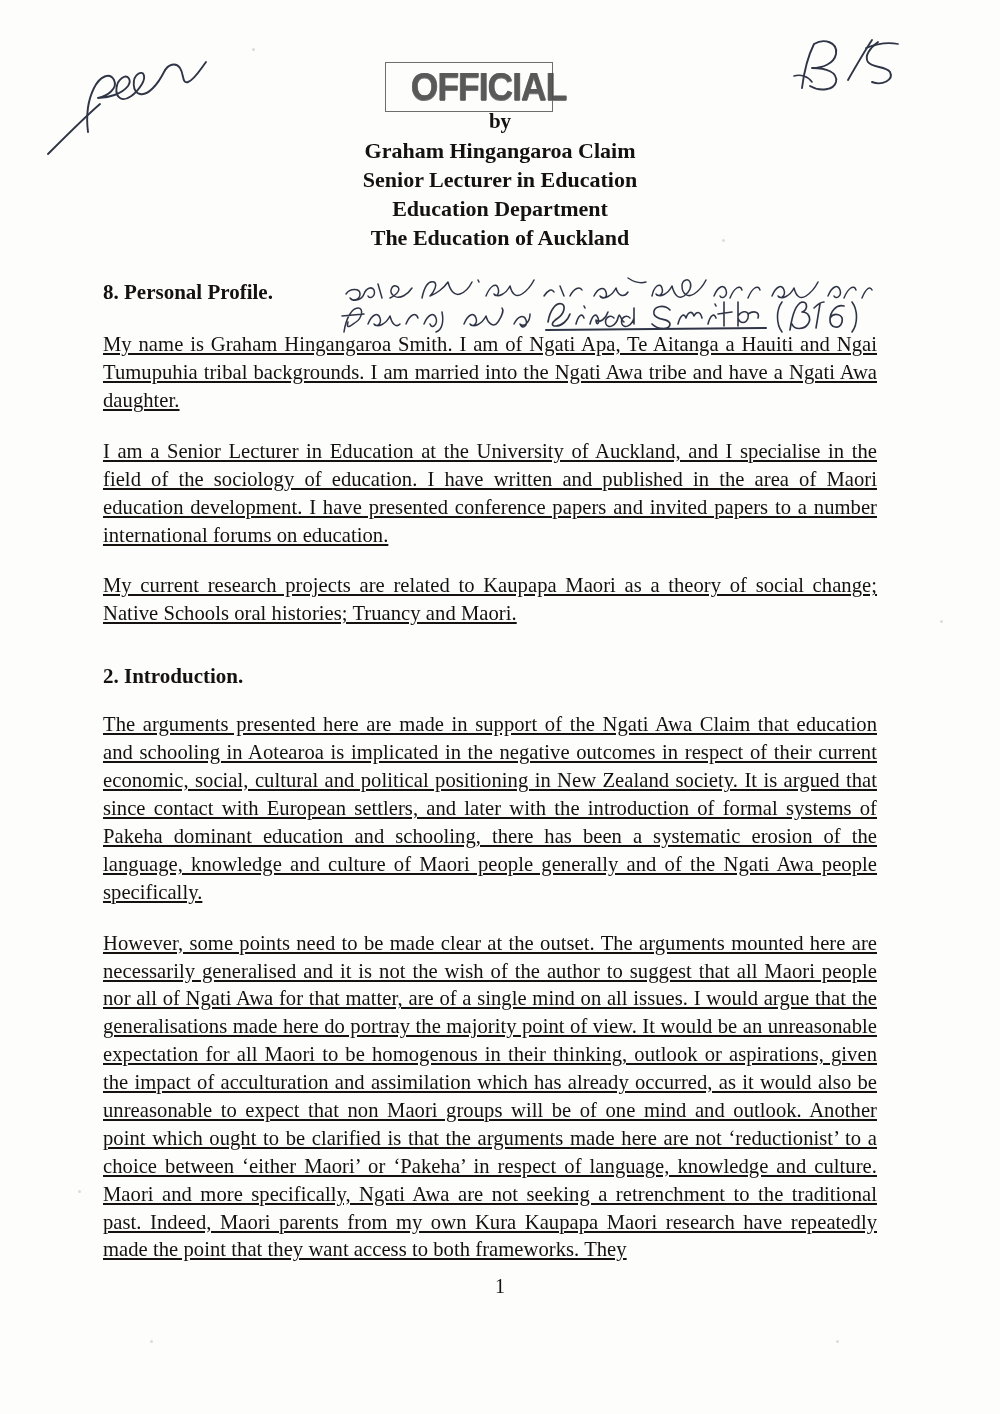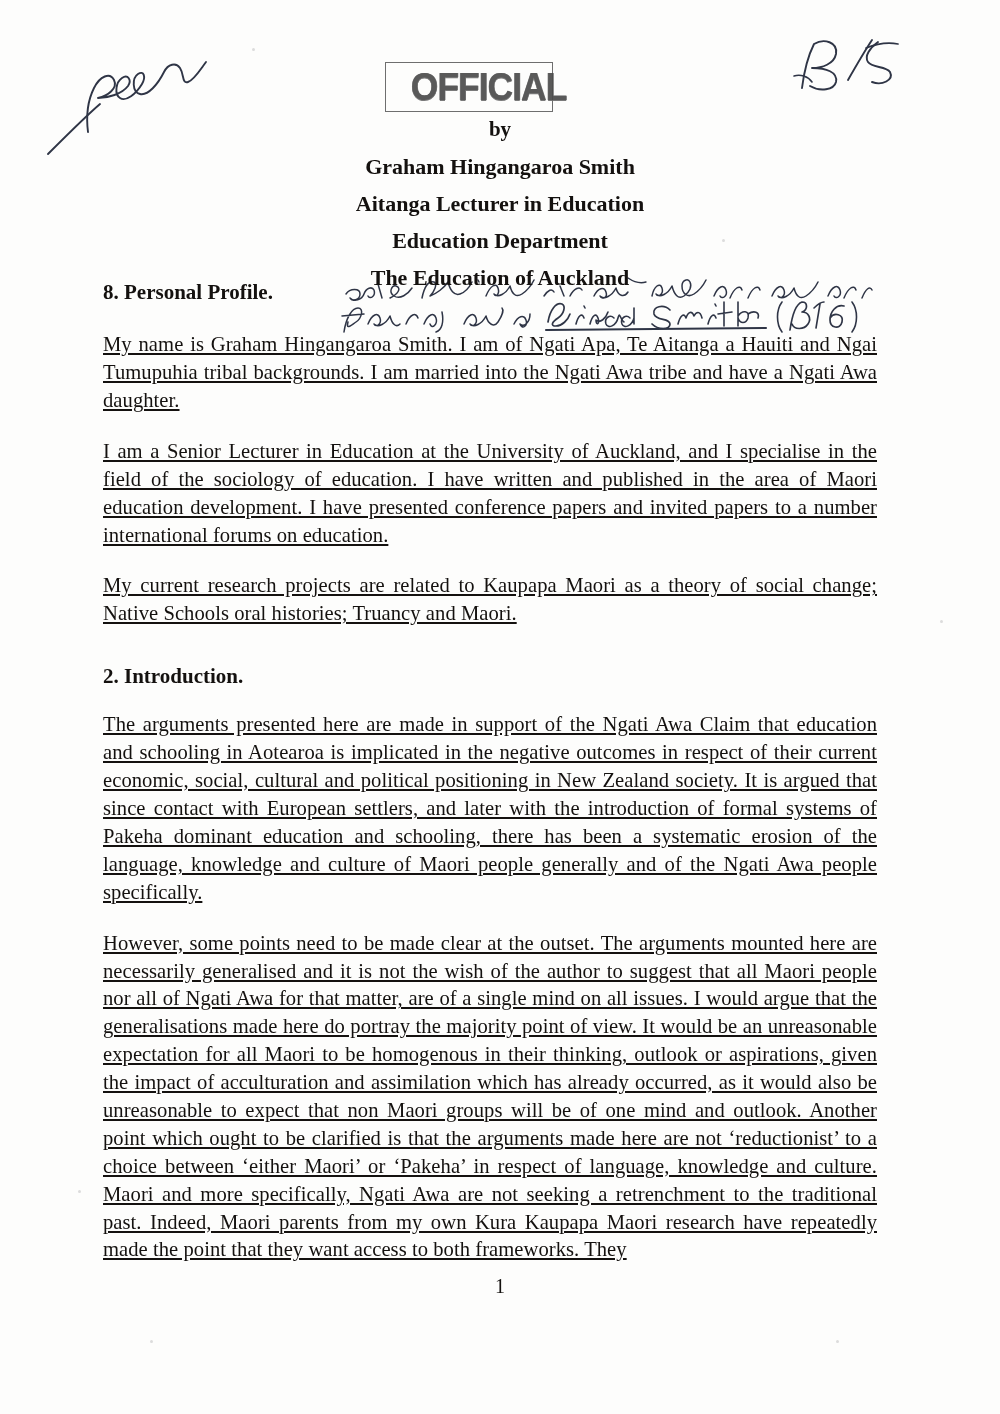--- a/index.html
+++ b/index.html
@@ -100,21 +100,21 @@
   }
   #doc-title .ul {
     text-decoration: underline;
     text-underline-offset: 3px;
     text-decoration-thickness: 1.6px;
   }
   .byline {
     font-weight: bold;
     font-size: 22px;
     line-height: 1.32;
-    margin: 8px;
+    margin: 0;
   }
   #byline-by { font-size: 21px; }
 
   
   #content {
     position: absolute;
     left: 103px;
     top: 280px;
     width: 774px;
   }
@@ -246,22 +246,22 @@
       <path d="M514 30 C520 38, 520 52, 514 60" stroke-width="1.6"></path>
     </svg>
   </div>
 
   <div id="official-stamp">
     <span class="stamp-text">OFFICIAL</span>
   </div>
 
   <div id="header-block">
     <p class="byline" id="byline-by">by</p>
-    <p class="byline">Graham Hingangaroa Smith</p>
-    <p class="byline">Aitanga Lecturer in Education</p>
+    <p class="byline">Graham Hingangaroa Claim</p>
+    <p class="byline">Senior Lecturer in Education</p>
     <p class="byline">Education Department</p>
     <p class="byline">The Education of Auckland</p>
   </div>
 
   <div id="content">
 
     <h2 class="section-heading" id="heading-personal-profile">8. Personal Profile.</h2>
 
     <p class="para">My name is Graham Hingangaroa Smith. I am of Ngati Apa, Te Aitanga a Hauiti and Ngai Tumupuhia tribal backgrounds. I am married into the Ngati Awa tribe and have a Ngati Awa daughter.</p>
     <p class="para">I am a Senior Lecturer in Education at the University of Auckland, and I specialise in the field of the sociology of education. I have written and published in the area of Maori education development. I have presented conference papers and invited papers to a number international forums on education.</p>

